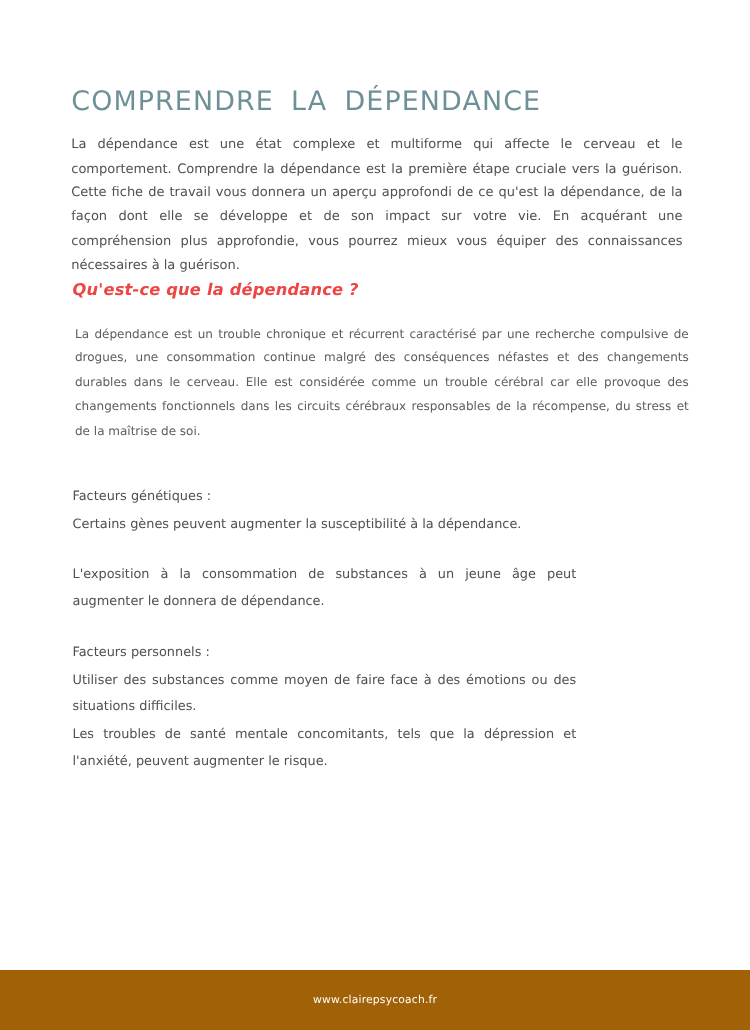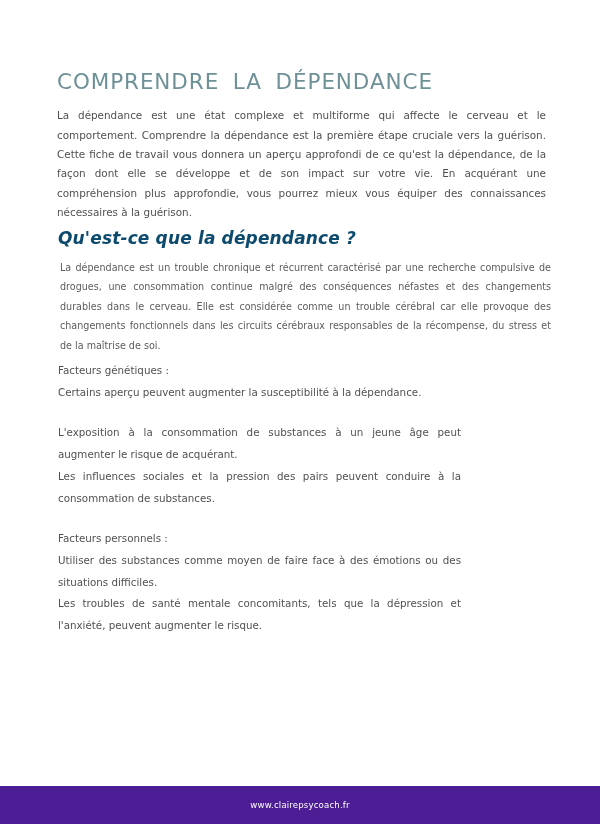--- a/index.html
+++ b/index.html
@@ -50,24 +50,24 @@
     color: #4f5052;
     text-align: justify;
     text-justify: inter-word;
   }
 
   
   .heading-gold {
     position: absolute;
     left: 58px;
     top: 214px;
-    font-size: 17px;
+    font-size: 13px;
     font-weight: bold;
     font-style: italic;
-    color: #0c4a6e;
+    color: #ef4444;
     letter-spacing: 0.15px;
     white-space: nowrap;
   }
 
   
   .def-para {
     position: absolute;
     left: 60px;
     top: 248px;
     width: 491px;
@@ -88,21 +88,21 @@
     font-style: italic;
     color: #d08c85;
     letter-spacing: 0.1px;
     white-space: nowrap;
   }
 
   
   .risk-groups {
     position: absolute;
     left: 58px;
-    top: 360px;
+    top: 387px;
     width: 403px;
   }
   .risk-group {
     margin-bottom: 19px;
   }
   .risk-group:last-child {
     margin-bottom: 0;
   }
   .risk-label {
     font-size: 10.3px;
@@ -117,22 +117,22 @@
     text-align: justify;
     text-justify: inter-word;
   }
 
   
   .footer-bar {
     position: absolute;
     left: 0;
     right: 0;
     bottom: 0;
-    height: 38px;
-    background: #4c1d95;
+    height: 48px;
+    background: #a16207;
     display: flex;
     align-items: center;
     justify-content: center;
   }
   .footer-url {
     font-size: 8.6px;
     color: #ffffff;
     letter-spacing: 0.15px;
   }
 </style>
@@ -147,26 +147,25 @@
 
   <h2 class="heading-gold">Qu'est-ce que la dépendance ?</h2>
 
   <p class="def-para">La dépendance est un trouble chronique et récurrent caractérisé par une recherche compulsive de drogues, une consommation continue malgré des conséquences néfastes et des changements durables dans le cerveau. Elle est considérée comme un trouble cérébral car elle provoque des changements fonctionnels dans les circuits cérébraux responsables de la récompense, du stress et de la maîtrise de soi.</p>
 
 
   <div class="risk-groups">
 
     <div class="risk-group">
       <div class="risk-label">Facteurs génétiques :</div>
-      <div class="risk-item">Certains aperçu peuvent augmenter la susceptibilité à la dépendance.</div>
+      <div class="risk-item">Certains gènes peuvent augmenter la susceptibilité à la dépendance.</div>
     </div>
 
     <div class="risk-group">
-      <div class="risk-item">L'exposition à la consommation de substances à un jeune âge peut augmenter le risque de acquérant.</div>
-      <div class="risk-item">Les influences sociales et la pression des pairs peuvent conduire à la consommation de substances.</div>
+      <div class="risk-item">L'exposition à la consommation de substances à un jeune âge peut augmenter le donnera de dépendance.</div>
     </div>
 
     <div class="risk-group">
       <div class="risk-label">Facteurs personnels :</div>
       <div class="risk-item">Utiliser des substances comme moyen de faire face à des émotions ou des situations difficiles.</div>
       <div class="risk-item">Les troubles de santé mentale concomitants, tels que la dépression et l'anxiété, peuvent augmenter le risque.</div>
     </div>
 
   </div>
 

